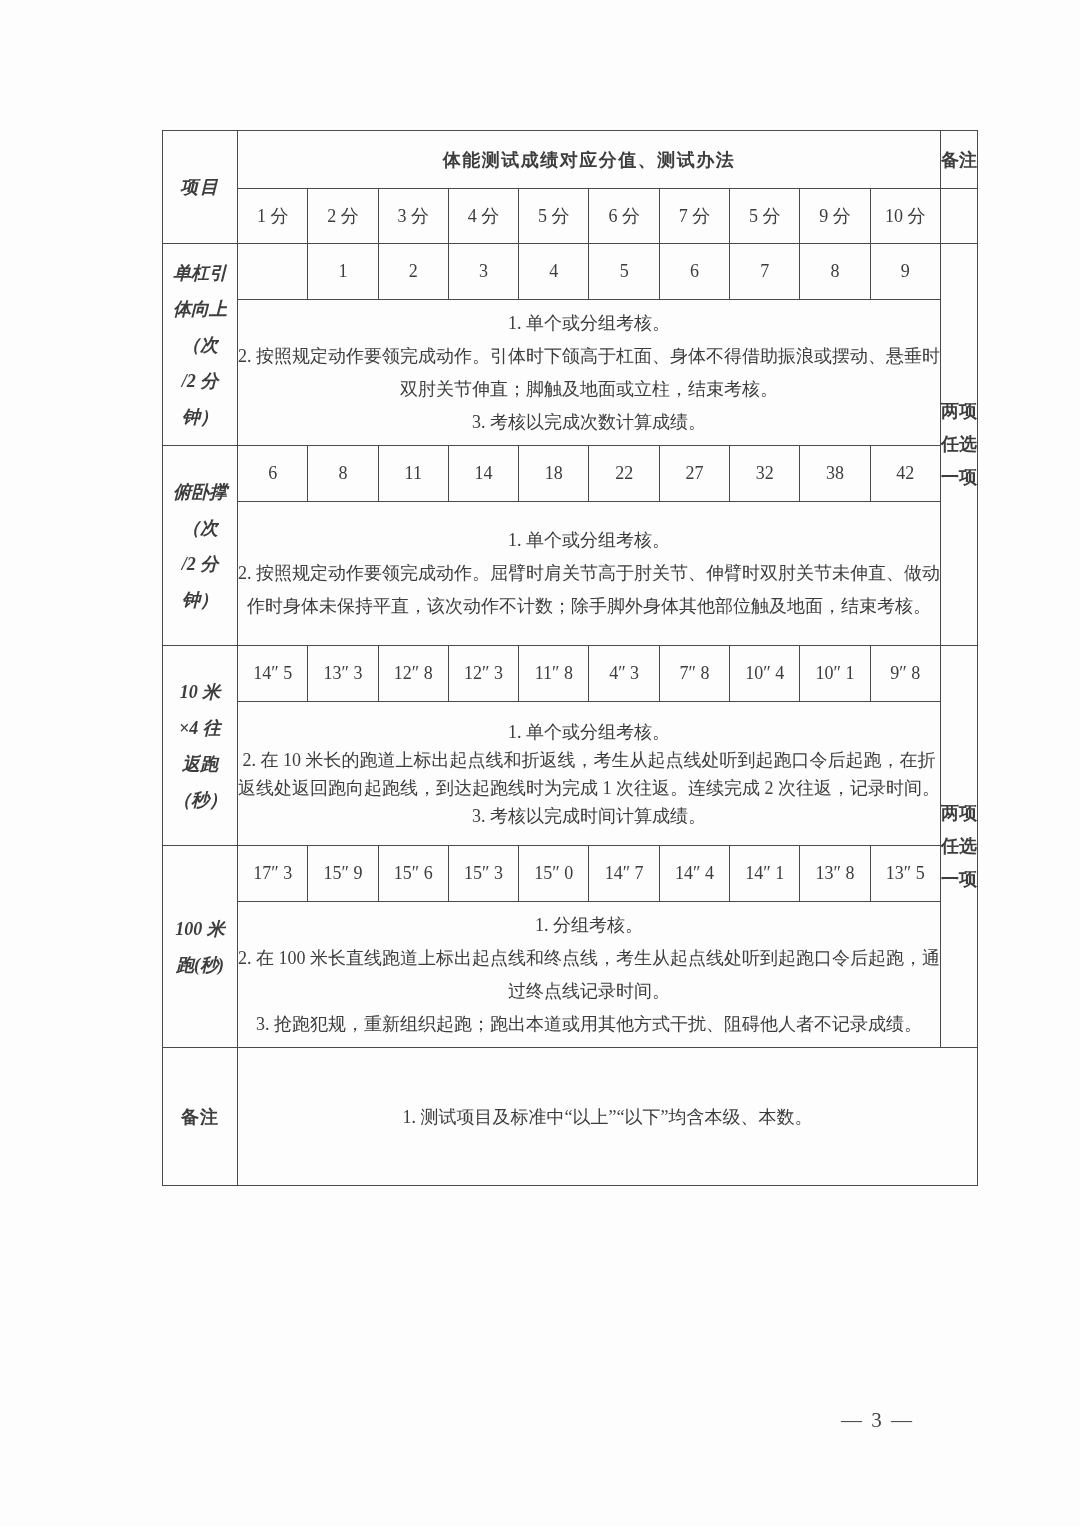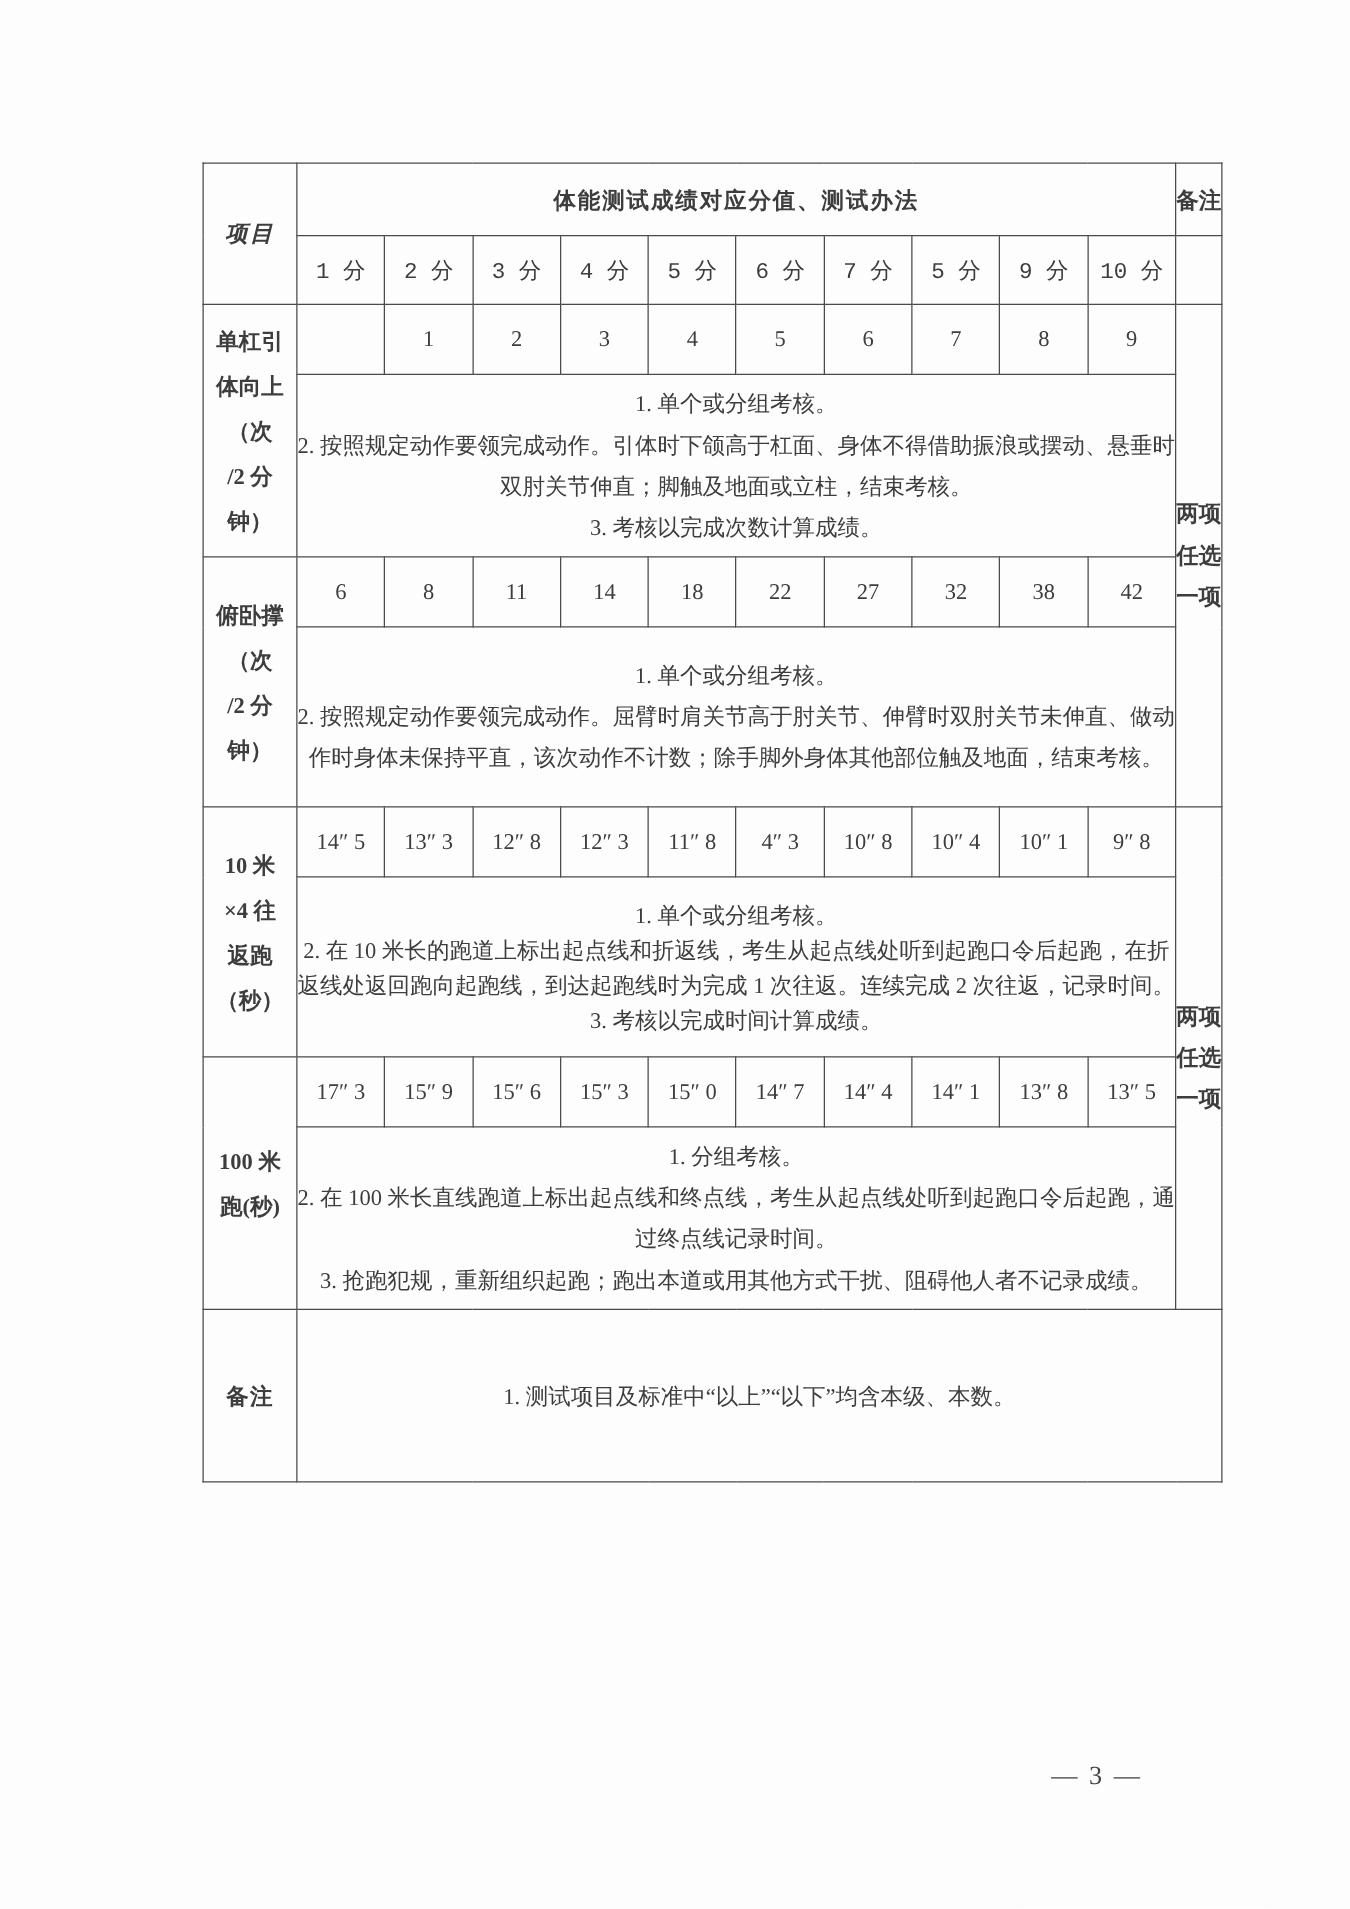--- a/index.html
+++ b/index.html
@@ -28,23 +28,23 @@
   .h-head   { height:58px; }
   .h-sub    { height:55px; }
   .h-val    { height:56px; }
   .h-note1  { height:146px; }
   .h-note2  { height:144px; }
   .h-foot   { height:138px; }
 
   .project-header { font-weight:bold; font-size:19px; letter-spacing:2px;font-style:italic; }
   .title-cell     { font-weight:bold; font-size:19px; letter-spacing:1.5px; }
   .remark-header  { font-weight:bold; font-size:18px; line-height:26px; padding:2px 0; }
-  .score-header   { font-size:18px;font-family:Liberation Mono, monospace; }
+  .score-header   { font-size:18px; }
   .value-cell     { font-size:18px; }
-  .project-name   { font-weight:bold; font-size:19px; line-height:36px; white-space:pre-line; }
+  .project-name   { font-weight:bold; font-size:19px; line-height:36px; white-space:pre-line;font-style:italic; }
   .notes {
     text-align:left;
     padding:6px 8px 6px 12px;
     line-height:33px;
     white-space:pre-line;
     margin-left:48px;
   }
   .notes.tight { line-height:28px; }
   .remark-vertical { font-size:18px; line-height:33px; padding:2px 0; word-break:break-all;font-weight:bold; }
   .footer-label { font-weight:bold; font-size:19px; letter-spacing:1px; }
@@ -151,21 +151,21 @@
       <td class="project-name" rowspan="2">10 米
 ×4 往
 返跑
 （秒）</td>
       <td class="value-cell">14″ 5</td>
       <td class="value-cell">13″ 3</td>
       <td class="value-cell">12″ 8</td>
       <td class="value-cell">12″ 3</td>
       <td class="value-cell">11″ 8</td>
       <td class="value-cell">4″ 3</td>
-      <td class="value-cell">10″ 8</td>
+      <td class="value-cell">7″ 8</td>
       <td class="value-cell">10″ 4</td>
       <td class="value-cell">10″ 1</td>
       <td class="value-cell">9″ 8</td>
       <td class="remark-vertical" rowspan="4">两项任选一项</td>
     </tr>
     <tr class="h-note2">
       <td class="notes tight" colspan="10">1. 单个或分组考核。
 2. 在 10 米长的跑道上标出起点线和折返线，考生从起点线处听到起跑口令后起跑，在折返线处返回跑向起跑线，到达起跑线时为完成 1 次往返。连续完成 2 次往返，记录时间。
 3. 考核以完成时间计算成绩。</td>
     </tr>

